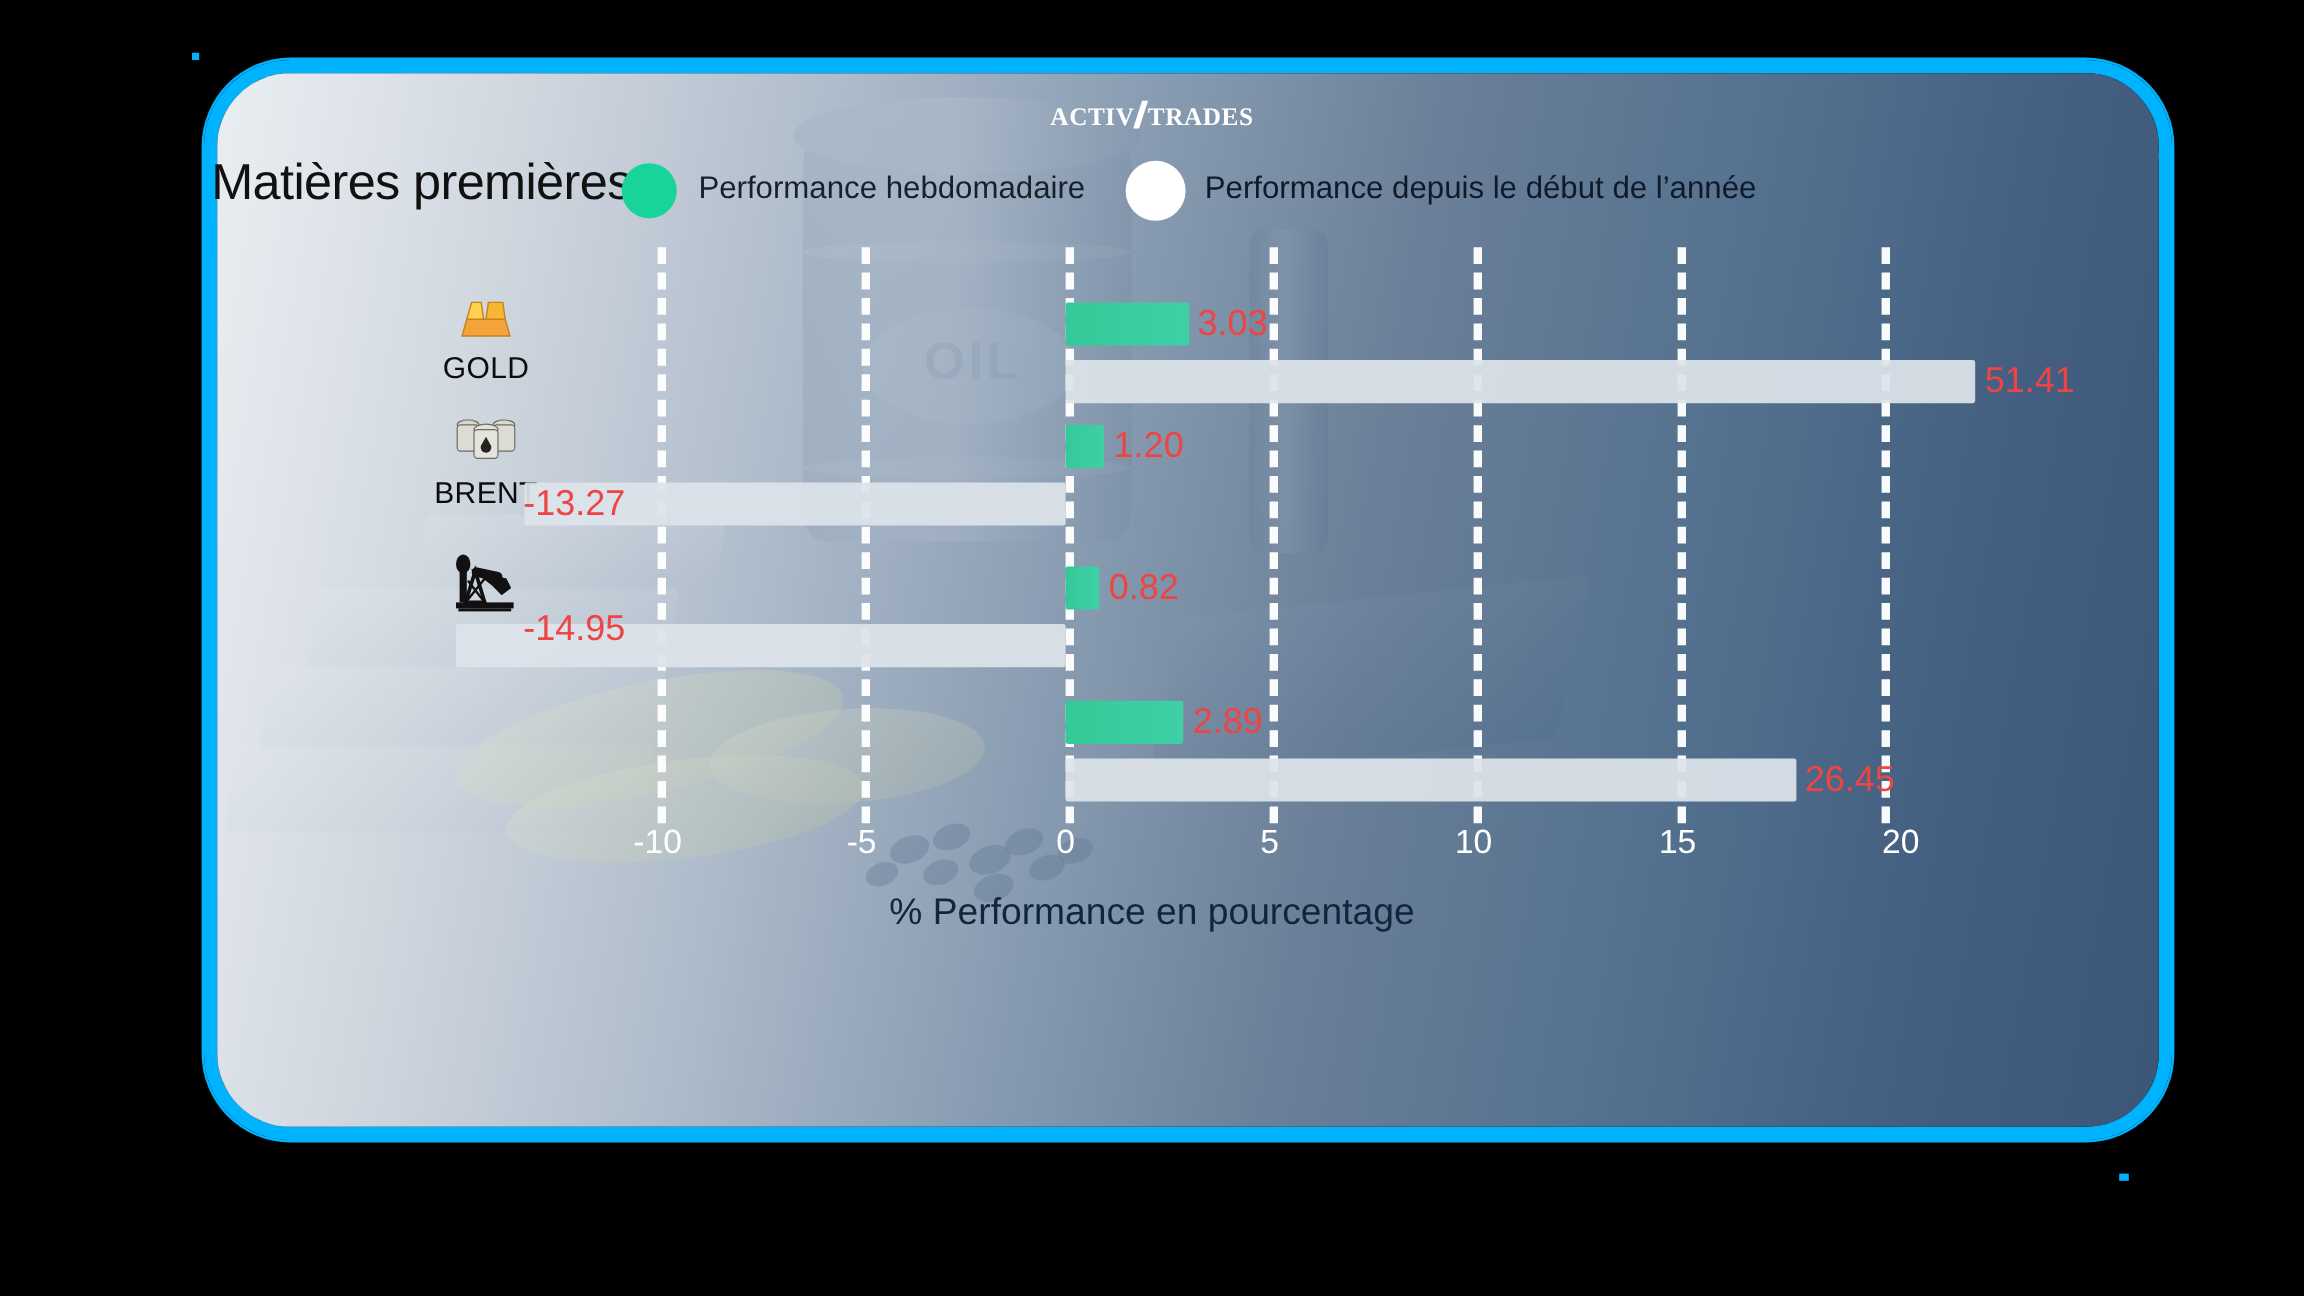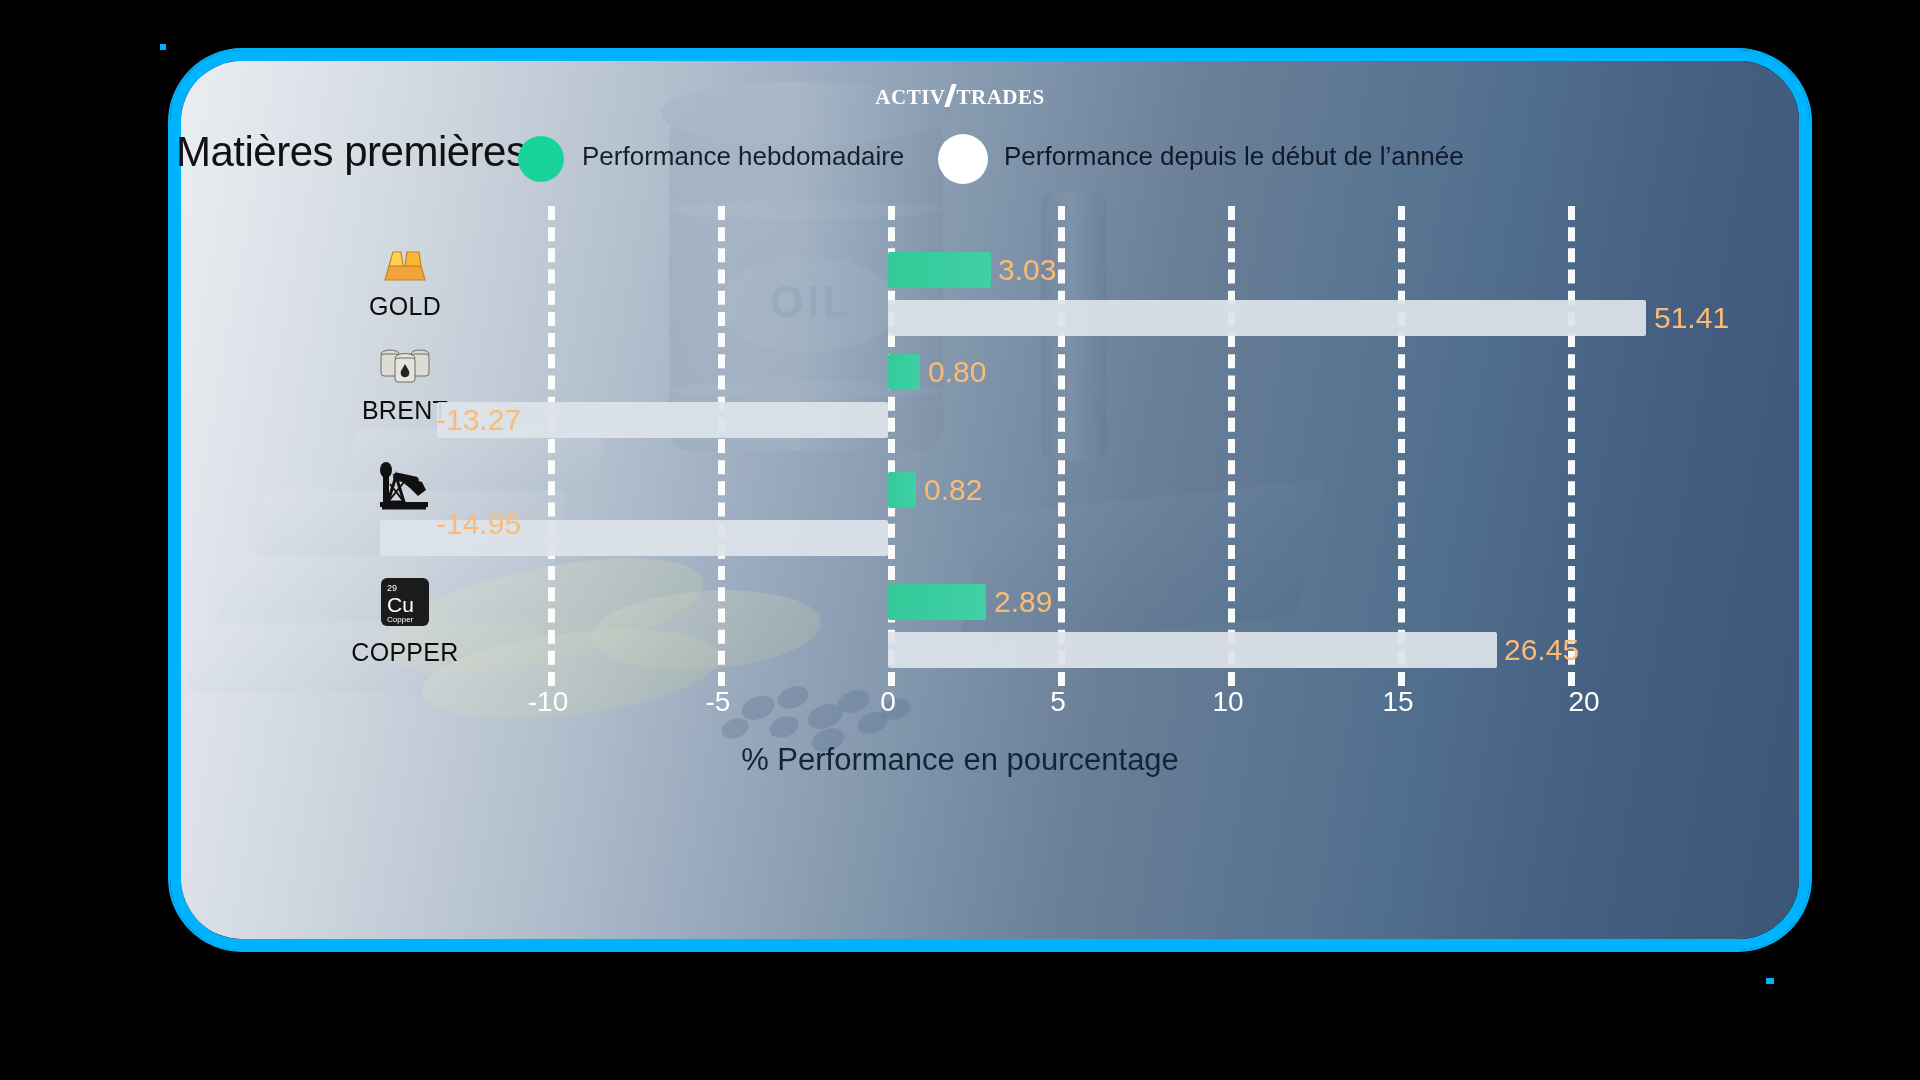--- a/index.html
+++ b/index.html
@@ -76,21 +76,21 @@
 
   
   #plot{position:absolute;left:0;top:206px;width:1920px;height:480px;}
   .grid{position:absolute;top:0;width:0;height:480px;
      border-left:7px dashed #ffffff;opacity:.97;}
 
   .row{position:absolute;left:0;width:1920px;}
   .bar{position:absolute;height:36px;border-radius:2px;}
   .bar.week{background:linear-gradient(90deg,#34c998,#3fd0a6);}
   .bar.ytd{background:#dde3ea;opacity:.93;}
-  .val{position:absolute;font-size:30px;color:#fdba74;white-space:nowrap;line-height:36px;}
+  .val{position:absolute;font-size:30px;color:#ef4444;white-space:nowrap;line-height:36px;}
 
   
   .cat{position:absolute;text-align:center;width:240px;}
   .cat .ico{font-size:40px;line-height:44px;}
   .cat .nm{font-size:25px;color:#0d0d0d;letter-spacing:.3px;margin-top:2px;text-align:center;}
 
   
   #axis{position:absolute;top:686px;left:0;width:1920px;height:70px;}
   .tick{position:absolute;top:0;font-size:28px;color:#fff;transform:translateX(-50%);
         font-family:"Liberation Sans",sans-serif;}
@@ -217,21 +217,21 @@
               <rect x="35" y="12" width="18" height="22" rx="3" fill="#dcdcd4" stroke="#6d6d66" stroke-width="1"></rect>
               <ellipse cx="29" cy="16" rx="10" ry="4.5" fill="#e2e2da" stroke="#6d6d66" stroke-width="1"></ellipse>
               <rect x="19" y="16" width="20" height="24" rx="3" fill="#e4e4dc" stroke="#6d6d66" stroke-width="1"></rect>
               <path d="M29 22 l4 7 a4.4 4.4 0 1 1 -8 0 z" fill="#23231f"></path>
             </svg>
           </div>
           <div class="nm">BRENT</div>
         </div>
 
         <div class="bar week" style="left:888px;top:24px;width:32px;"></div>
-        <div class="val" style="left:928px;top:24px;">0.80</div>
+        <div class="val" style="left:928px;top:24px;">1.20</div>
 
         <div class="bar ytd" style="left:437px;top:72px;width:451px;"></div>
         <div class="val" style="left:436px;top:72px;">-13.27</div>
       </div>
 
       <div class="row" style="top:248px;height:120px;">
         <div class="cat" style="left:285px;top:6px;">
           <div class="ico">
             <svg width="62" height="50" viewBox="0 0 62 50">
               <rect x="6" y="42" width="48" height="5" fill="#111"></rect>
@@ -248,31 +248,20 @@
         </div>
 
         <div class="bar week" style="left:888px;top:18px;width:28px;"></div>
         <div class="val" style="left:924px;top:18px;">0.82</div>
 
         <div class="bar ytd" style="left:380px;top:66px;width:508px;"></div>
         <div class="val" style="left:436px;top:52px;">-14.95</div>
       </div>
 
       <div class="row" style="top:370px;height:120px;">
-        <div class="cat" style="left:285px;top:0px;">
-          <div class="ico">
-            <svg width="52" height="52" viewBox="0 0 52 52">
-              <rect x="2" y="2" width="48" height="48" rx="6" fill="#1b1b1b"></rect>
-              <text x="8" y="15" font-family="Liberation Sans, sans-serif" font-size="9" fill="#fff">29</text>
-              <text x="8" y="36" font-family="Liberation Sans, sans-serif" font-size="21" fill="#fff">Cu</text>
-              <text x="8" y="46" font-family="Liberation Sans, sans-serif" font-size="8" fill="#fff">Copper</text>
-            </svg>
-          </div>
-          <div class="nm">COPPER</div>
-        </div>
 
         <div class="bar week" style="left:888px;top:8px;width:98px;"></div>
         <div class="val" style="left:994px;top:8px;">2.89</div>
 
         <div class="bar ytd" style="left:888px;top:56px;width:609px;"></div>
         <div class="val" style="left:1504px;top:56px;">26.45</div>
       </div>
     </div>
 
     <div id="axis">

